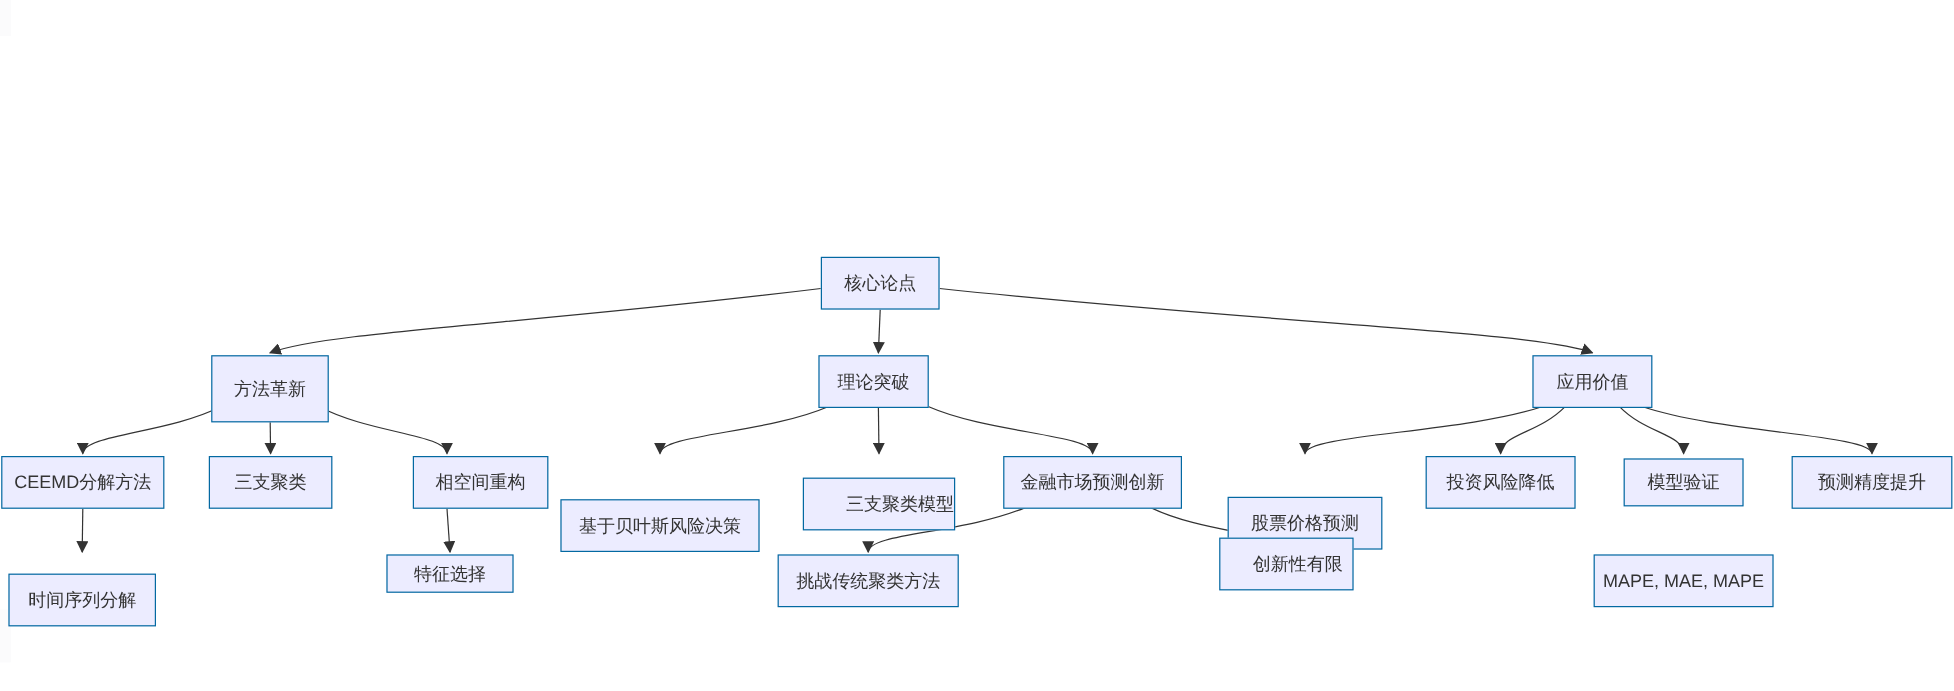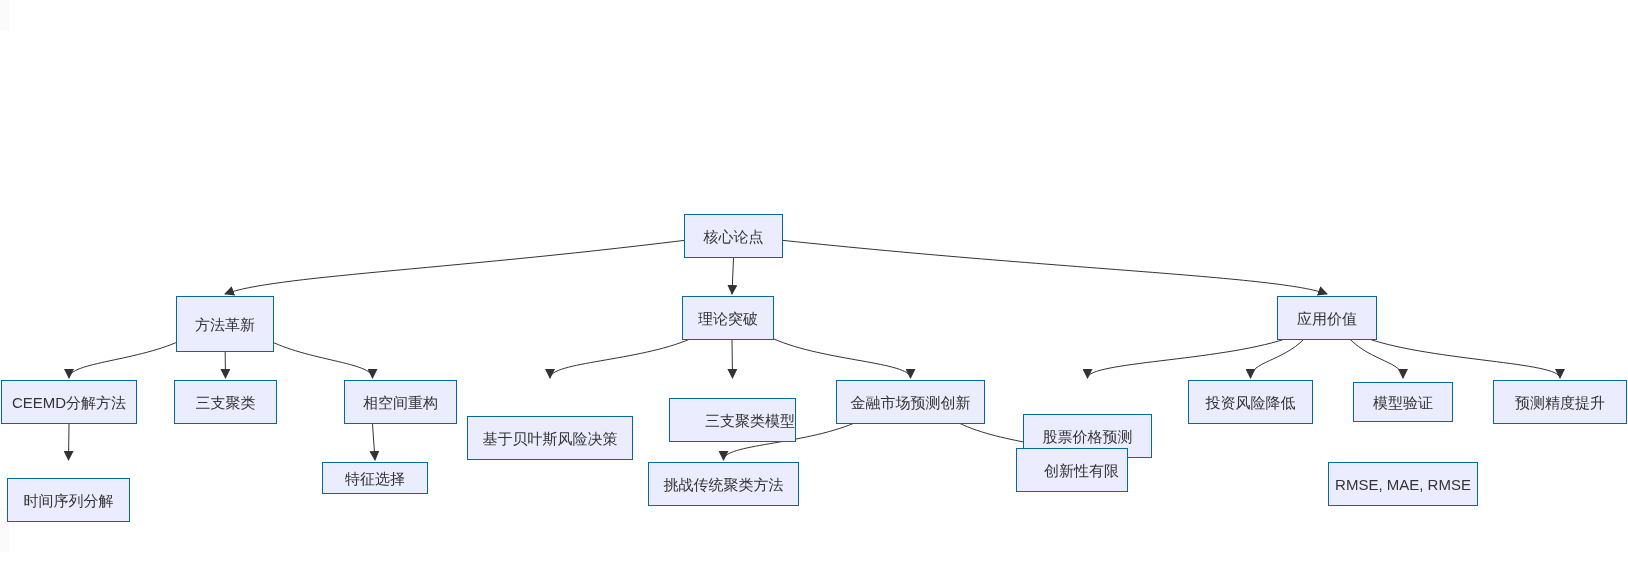--- a/index.html
+++ b/index.html
@@ -126,16 +126,16 @@
       <div class="node" style="left: 322px; top: 462px; width: 106px; height: 32px;">
         <span>特征选择</span>
       </div>
       <div class="node" style="left: 648px; top: 462px; width: 151px; height: 44px;">
         <span>挑战传统聚类方法</span>
       </div>
       <div class="node" style="left: 1016px; top: 448px; width: 112px; height: 44px; padding-left: 19px;">
         <span>创新性有限</span>
       </div>
       <div class="node" style="left: 1328px; top: 462px; width: 150px; height: 44px;">
-        <span>RMSE, MAE, RMSE</span>
+        <span>MAPE, MAE, MAPE</span>
       </div>
     </div>
 </div>
 
 </body></html>

